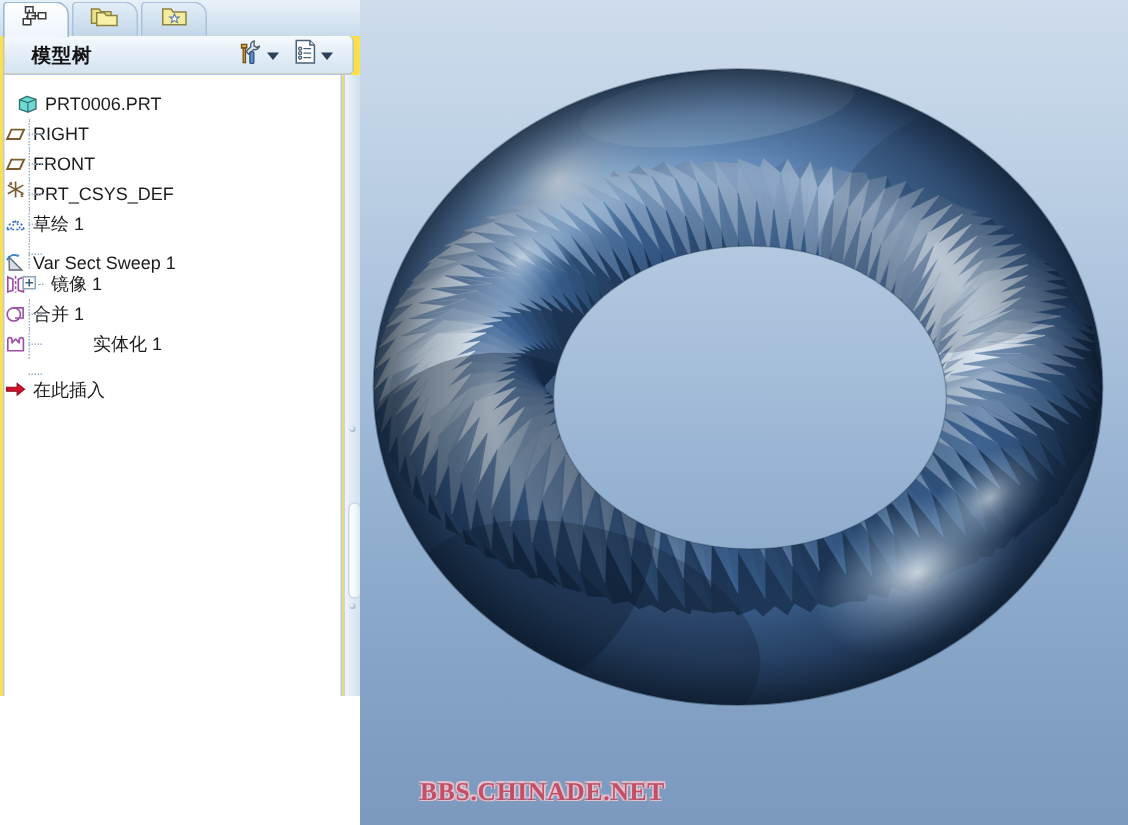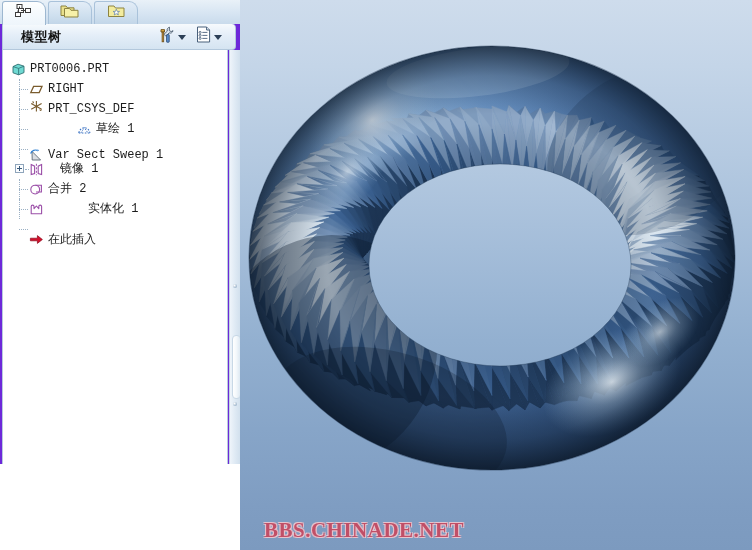--- a/index.html
+++ b/index.html
@@ -21,23 +21,22 @@
     height: 550px;
     overflow: hidden;
   }
 
   
   #navigator {
     position: absolute;
     left: 0; top: 0;
     width: 240px;
     height: 464px;
-    background: #6d28d9;
+    background: #fde047;
     overflow: hidden;
-    font-family: Liberation Mono, monospace;
   }
 
   
   #tabstrip {
     position: absolute;
     left: 0; top: 0;
     width: 240px; height: 24px;
     background: linear-gradient(to bottom, #e9f1f8 0%, #d7e5f2 55%, #c9dbec 100%);
   }
   .tab {
@@ -127,21 +126,21 @@
     display: flex;
     align-items: center;
     white-space: nowrap;
   }
   .tree-row .lbl {
     font-size: 12px;
     color: #1b1b1b;
     line-height: 20px;
   }
   .ind0 { padding-left: 8px; }
-  .ind1 { padding-left: 26px; }
+  .ind1 { }
   .expander {
     position: absolute;
     left: 12px; top: 5px;
     width: 9px; height: 9px;
     box-sizing: border-box;
     border: 1px solid #8fa5bb;
     background: #fbfdff;
   }
   .expander::before {
     content: "";
@@ -221,24 +220,24 @@
     overflow: hidden;
   }
   #torus-svg {
     position: absolute;
     left: 0; top: 0;
     width: 512px; height: 550px;
     display: block;
   }
   #watermark {
     position: absolute;
-    left: 24px;
+    left: 40px;
     top: 518px;
     font-family: "Liberation Serif", "DejaVu Serif", serif;
-    font-size: 21px;
+    font-size: 17px;
     font-weight: bold;
     letter-spacing: 0.5px;
     color: #c14f67;
     text-shadow:
       1px 1px 0 #e7c3cd,
      -1px -1px 0 #e7c3cd,
       1px -1px 0 #dcb6c2,
      -1px 1px 0 #dcb6c2;
     white-space: nowrap;
   }
@@ -335,40 +334,52 @@
             <span class="ic">
               <svg width="15" height="15" viewBox="0 0 15 15">
                 <path d="M4.6 4.4 L13.0 4.4 L10.2 10.6 L1.8 10.6 Z" fill="none" stroke="#7a5c2e" stroke-width="1.3"></path>
               </svg>
             </span>
             <span class="lbl">RIGHT</span>
           </span>
         </div>
 
 
+        <div class="tree-row">
+          <span class="vdot"></span>
+          <span class="dotline"></span>
+          <span class="ind1" style="display:flex;align-items:center;">
+            <span class="ic">
+              <svg width="15" height="15" viewBox="0 0 15 15">
+                <path d="M4.6 4.4 L13.0 4.4 L10.2 10.6 L1.8 10.6 Z" fill="none" stroke="#7a5c2e" stroke-width="1.3"></path>
+              </svg>
+            </span>
+            <span class="lbl">FRONT</span>
+          </span>
+        </div>
 
         <div class="tree-row">
           <span class="vdot"></span>
           <span class="dotline"></span>
           <span class="ind1" style="display:flex;align-items:flex-start;">
             <span class="ic">
               <svg width="15" height="15" viewBox="0 0 15 15">
                 <path d="M7.4 2.0 L7.4 12.6 M2.2 4.4 L12.6 10.2 M2.2 10.2 L12.6 4.4" stroke="#7a5c2e" stroke-width="1.1"></path>
                 <path d="M3.4 2.6 L5.0 4.2 M5.0 2.6 L3.4 4.2" stroke="#7a5c2e" stroke-width="0.9"></path>
                 <path d="M10.8 10.4 L12.4 12.0 M12.4 10.4 L10.8 12.0" stroke="#7a5c2e" stroke-width="0.9"></path>
               </svg>
             </span>
             <span class="lbl">PRT_CSYS_DEF</span>
           </span>
         </div>
 
         <div class="tree-row">
           <span class="vdot"></span>
           <span class="dotline"></span>
-          <span class="ind1" style="display:flex;align-items:center;margin-left:48px;">
+          <span class="ind1" style="display:flex;align-items:center;">
             <span class="ic">
               <svg width="15" height="15" viewBox="0 0 15 15">
                 <path d="M1.8 11.0 C3.4 4.0 11.2 4.0 13.0 11.0" fill="none" stroke="#3b72c4" stroke-width="1.1" stroke-dasharray="1.6 1.4"></path>
                 <path d="M1.8 11.0 L13.0 11.0" stroke="#3b72c4" stroke-width="1.1" stroke-dasharray="1.6 1.4"></path>
                 <path d="M4.0 10.8 L7.4 5.6 L10.8 10.8" fill="none" stroke="#3b72c4" stroke-width="1.0" stroke-dasharray="1.4 1.2"></path>
               </svg>
             </span>
             <span class="lbl">草绘 1</span>
           </span>
         </div>
@@ -406,21 +417,21 @@
         <div class="tree-row">
           <span class="vdot"></span>
           <span class="dotline"></span>
           <span class="ind1" style="display:flex;align-items:center;">
             <span class="ic">
               <svg width="15" height="15" viewBox="0 0 15 15">
                 <circle cx="6.2" cy="7.6" r="4.4" fill="none" stroke="#9b4fa8" stroke-width="1.1"></circle>
                 <path d="M6.4 3.2 L12.4 3.2 L12.4 10.0 L7.0 10.0" fill="none" stroke="#9b4fa8" stroke-width="1.1"></path>
               </svg>
             </span>
-            <span class="lbl">合并 2</span>
+            <span class="lbl">合并 1</span>
           </span>
         </div>
 
         <div class="tree-row">
           <span class="vdot"></span>
           <span class="dotline"></span>
           <span class="ind1" style="display:flex;align-items:center;gap:40px;">
             <span class="ic">
               <svg width="15" height="15" viewBox="0 0 15 15">
                 <path d="M2.2 11.8 L2.2 4.6 C2.2 2.6 5.0 2.6 5.0 4.6 L5.0 6.6 L7.4 4.0 L9.8 6.6 L9.8 4.6 C9.8 2.6 12.6 2.6 12.6 4.6 L12.6 11.8 Z" fill="none" stroke="#9b4fa8" stroke-width="1.1" stroke-linejoin="round"></path>

